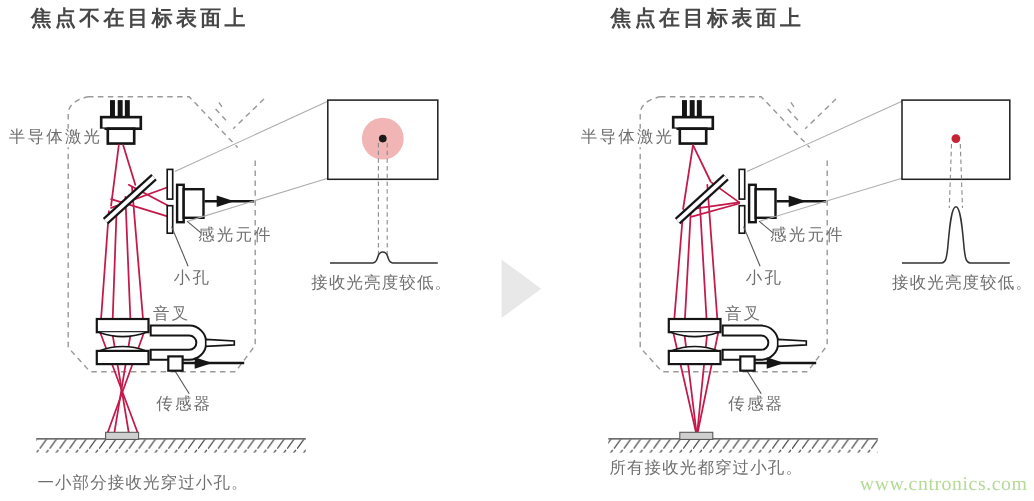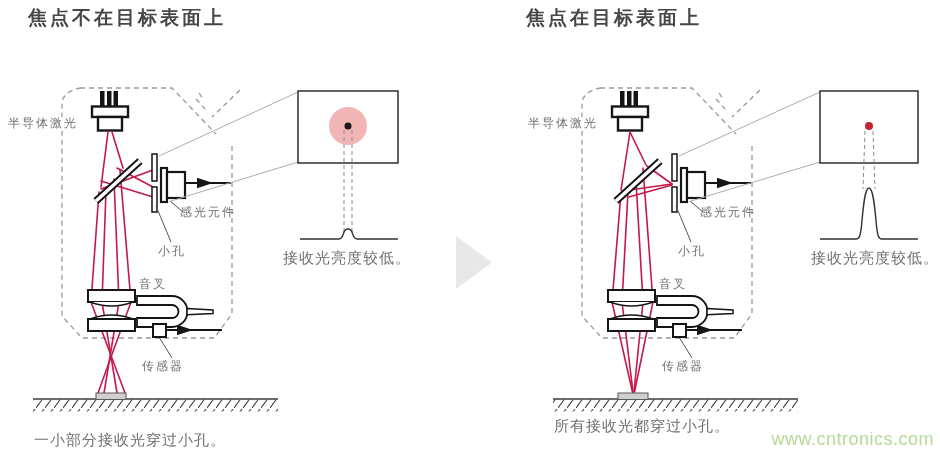--- a/index.html
+++ b/index.html
@@ -1,23 +1,23 @@
 <!DOCTYPE html>
 <html style="--beam-red: #c4194a; --spot-pink: #f2b5b5; --dot-red: #c62333; --dot-black: #1a1a1a; --watermark-green: #b5da97; --chevron-gray: #e8e8e8; --label-gray: #6f6f6f; --title-gray: #474747; --line-dark: #151515; --dashed-gray: #9a9a9a;"><head>
 <meta charset="utf-8">
 <style>
   html,body{margin:0;padding:0;background:#fff;}
   .stage{
     position:relative;width:940px;height:455px;background:#fff;overflow:hidden;
-    font-family:Liberation Sans, sans-serif;
+    font-family:Liberation Serif, serif;
   }
   .stage svg{position:absolute;left:0;top:0;}
   .txt{position:absolute;white-space:nowrap;line-height:1.1;}
   .title{font-size:19px;font-weight:700;letter-spacing:3px;color:var(--title-gray);}
-  .lbl{font-size:12px;letter-spacing:2px;color:var(--label-gray);}
+  .lbl{font-size:15px;letter-spacing:2px;color:var(--label-gray);}
   .lbl.mask{background:#fff;padding-right:2px;}
   .curve-lbl{font-size:15px;letter-spacing:1px;color:var(--label-gray);}
   .caption{font-size:15px;letter-spacing:1px;color:var(--label-gray);}
   .watermark{font-size:18px;letter-spacing:0.5px;color:var(--watermark-green);}
   
   .beam{stroke:var(--beam-red);stroke-width:1.6;fill:none;stroke-linecap:round;}
   .ink{stroke:var(--line-dark);fill:#fff;}
   .ink-thin{stroke:var(--line-dark);fill:#fff;stroke-width:1.5;}
   .dashed{stroke:var(--dashed-gray);stroke-dasharray:5 4;fill:none;stroke-width:1.3;}
   .callout{stroke:#adadad;stroke-width:1;fill:none;}
@@ -213,21 +213,21 @@
         <circle class="dotR" cx="869" cy="126" r="4"></circle>
       </g>
       <path class="drop" d="M 865,131 L 863,189 M 873,131 L 875,189"></path>
       <path class="curve" d="M 820,239 L 856,239 C 860,239 860.5,234 861.5,226 C 863,210 864.5,188 869,188 C 873.5,188 875,210 876.5,226 C 877.5,234 878,239 882,239 L 918,239"></path>
     </g>
 
     <polygon class="chevron" points="456,236 492,262.5 456,289"></polygon>
   </svg>
 
   <div class="txt title" style="left:28px;top:8px;">焦点不在目标表面上</div>
-  <div class="txt title" style="left:526px;top:8px;">焦点在目标表面上</div>
+  <div class="txt title" style="left:555px;top:8px;">焦点在目标表面上</div>
 
   <div class="txt lbl mask" style="left:8px;top:117px;">半导体激光</div>
   <div class="txt lbl" style="left:180px;top:206px;">感光元件</div>
   <div class="txt lbl" style="left:158px;top:245px;">小孔</div>
   <div class="txt lbl" style="left:139px;top:278px;">音叉</div>
   <div class="txt lbl" style="left:142px;top:360px;">传感器</div>
   <div class="txt curve-lbl" style="left:283px;top:250px;">接收光亮度较低。</div>
   <div class="txt caption" style="left:34px;top:418px;margin-top:14px;">一小部分接收光穿过小孔。</div>
 
   <div class="txt lbl mask" style="left:528px;top:117px;">半导体激光</div>

